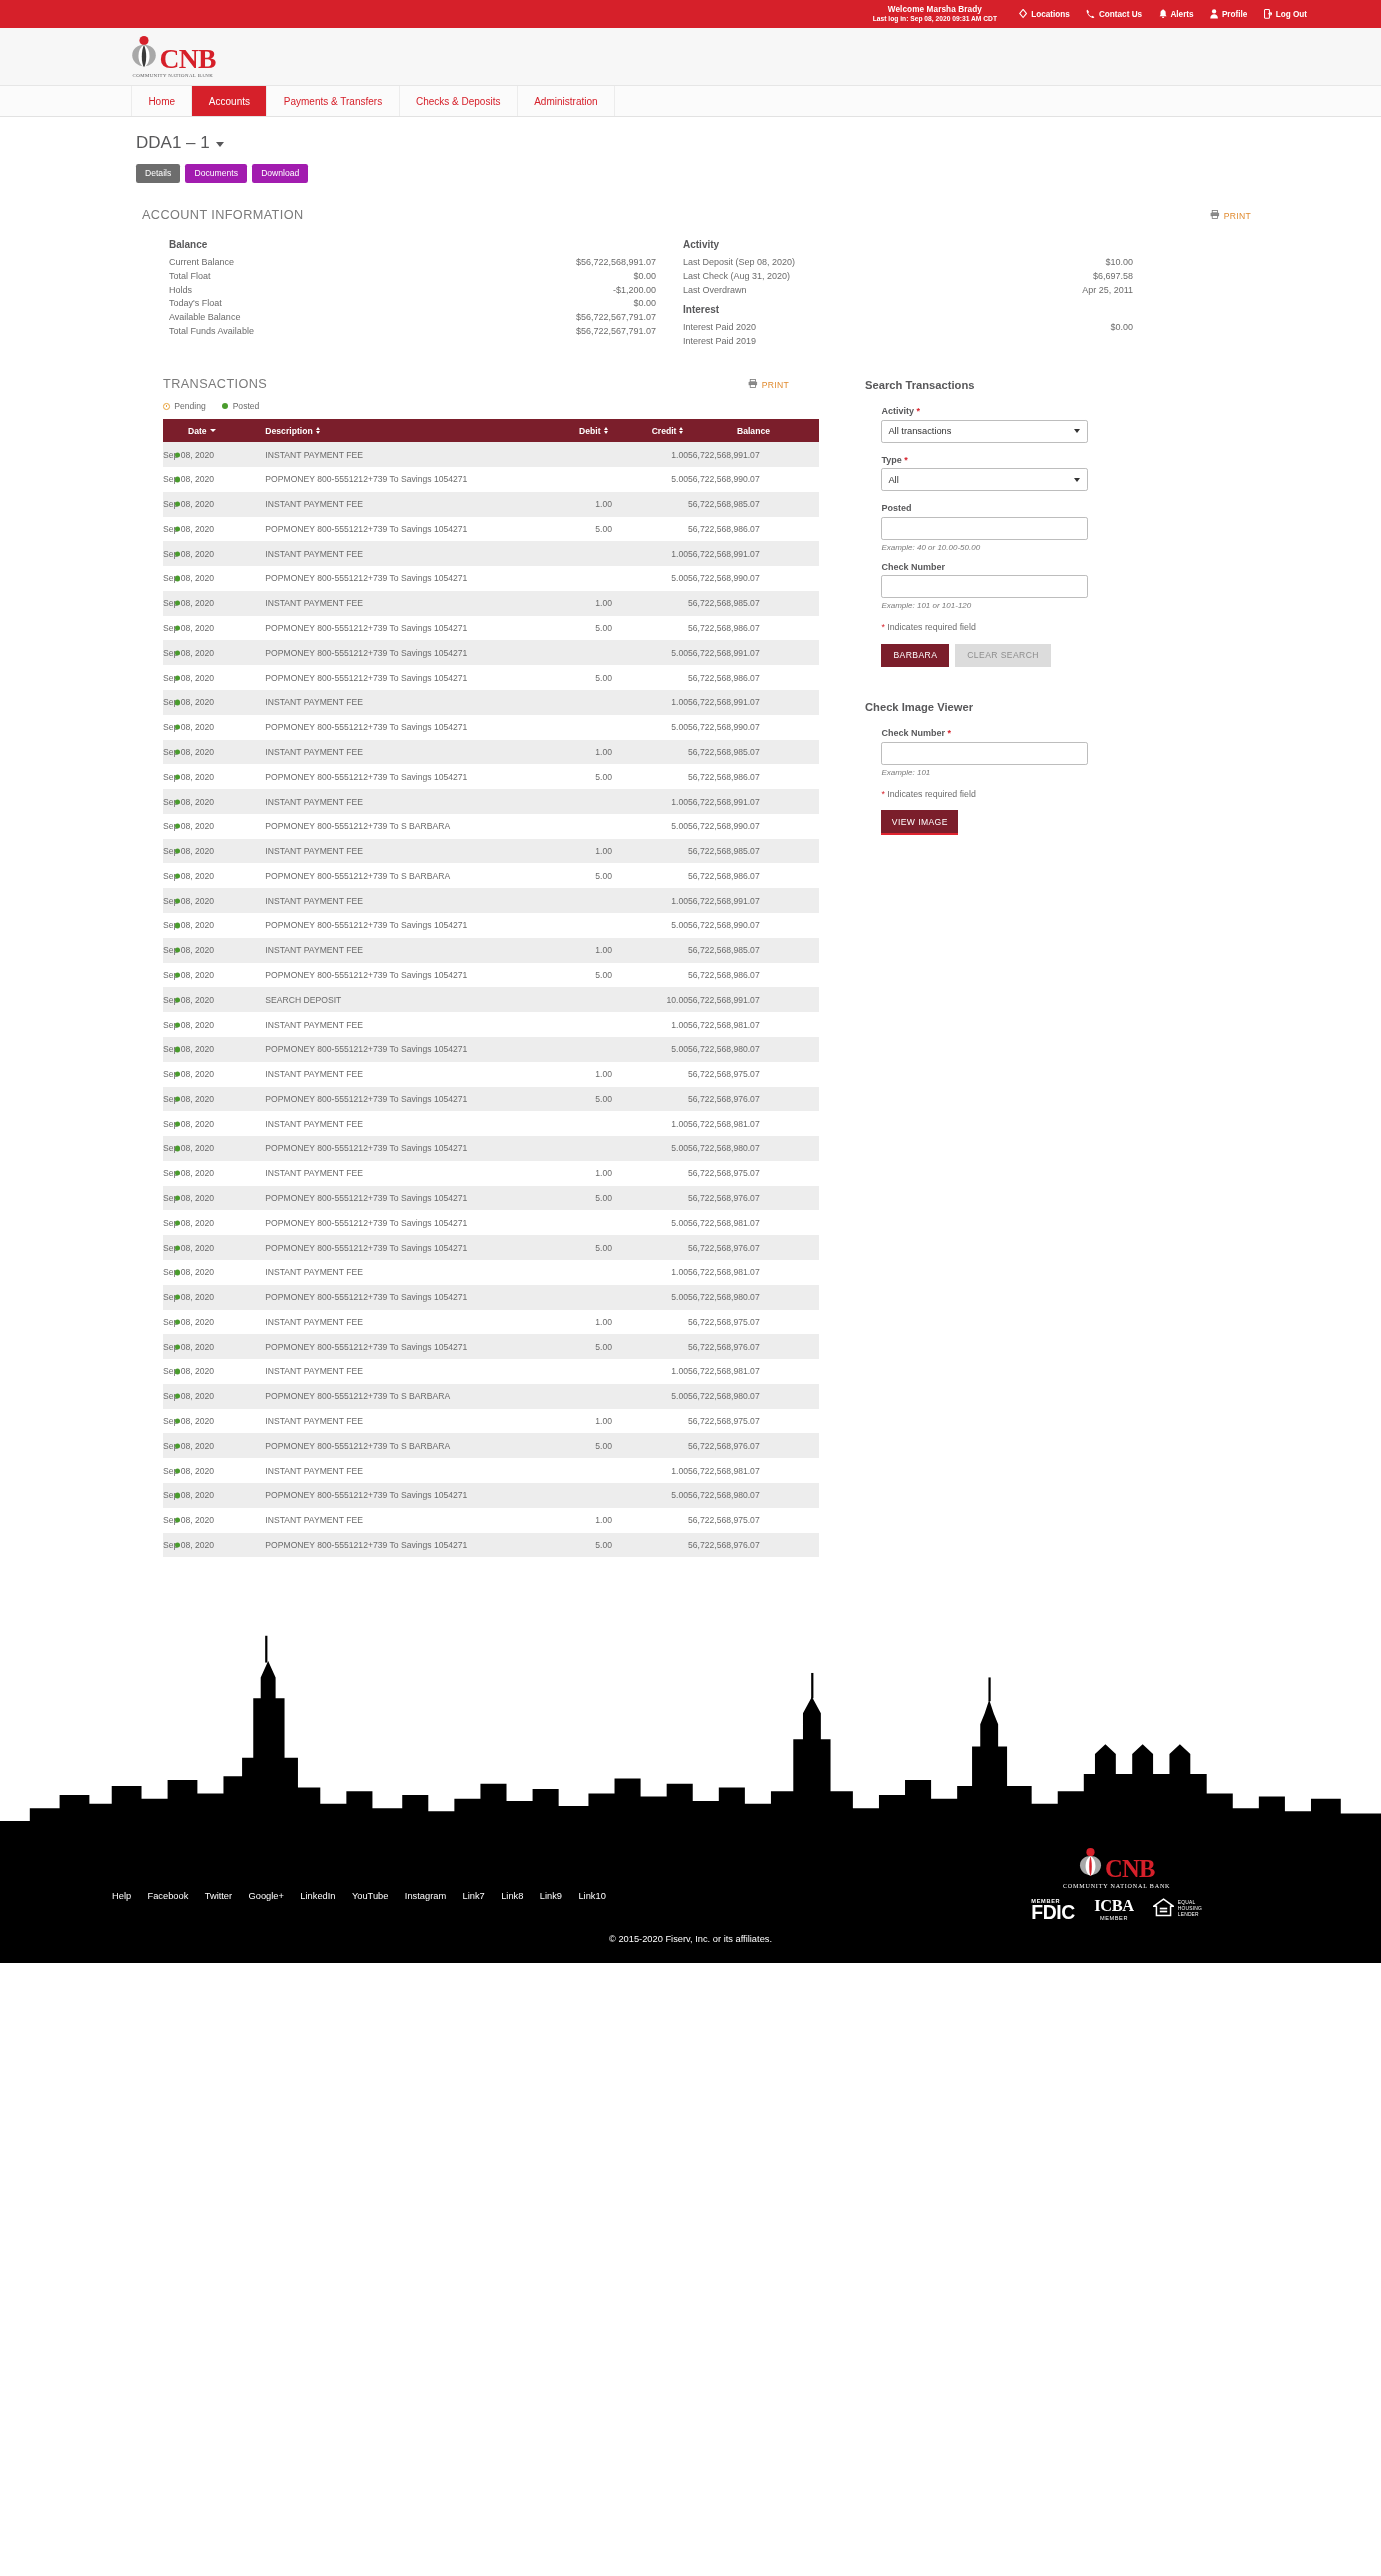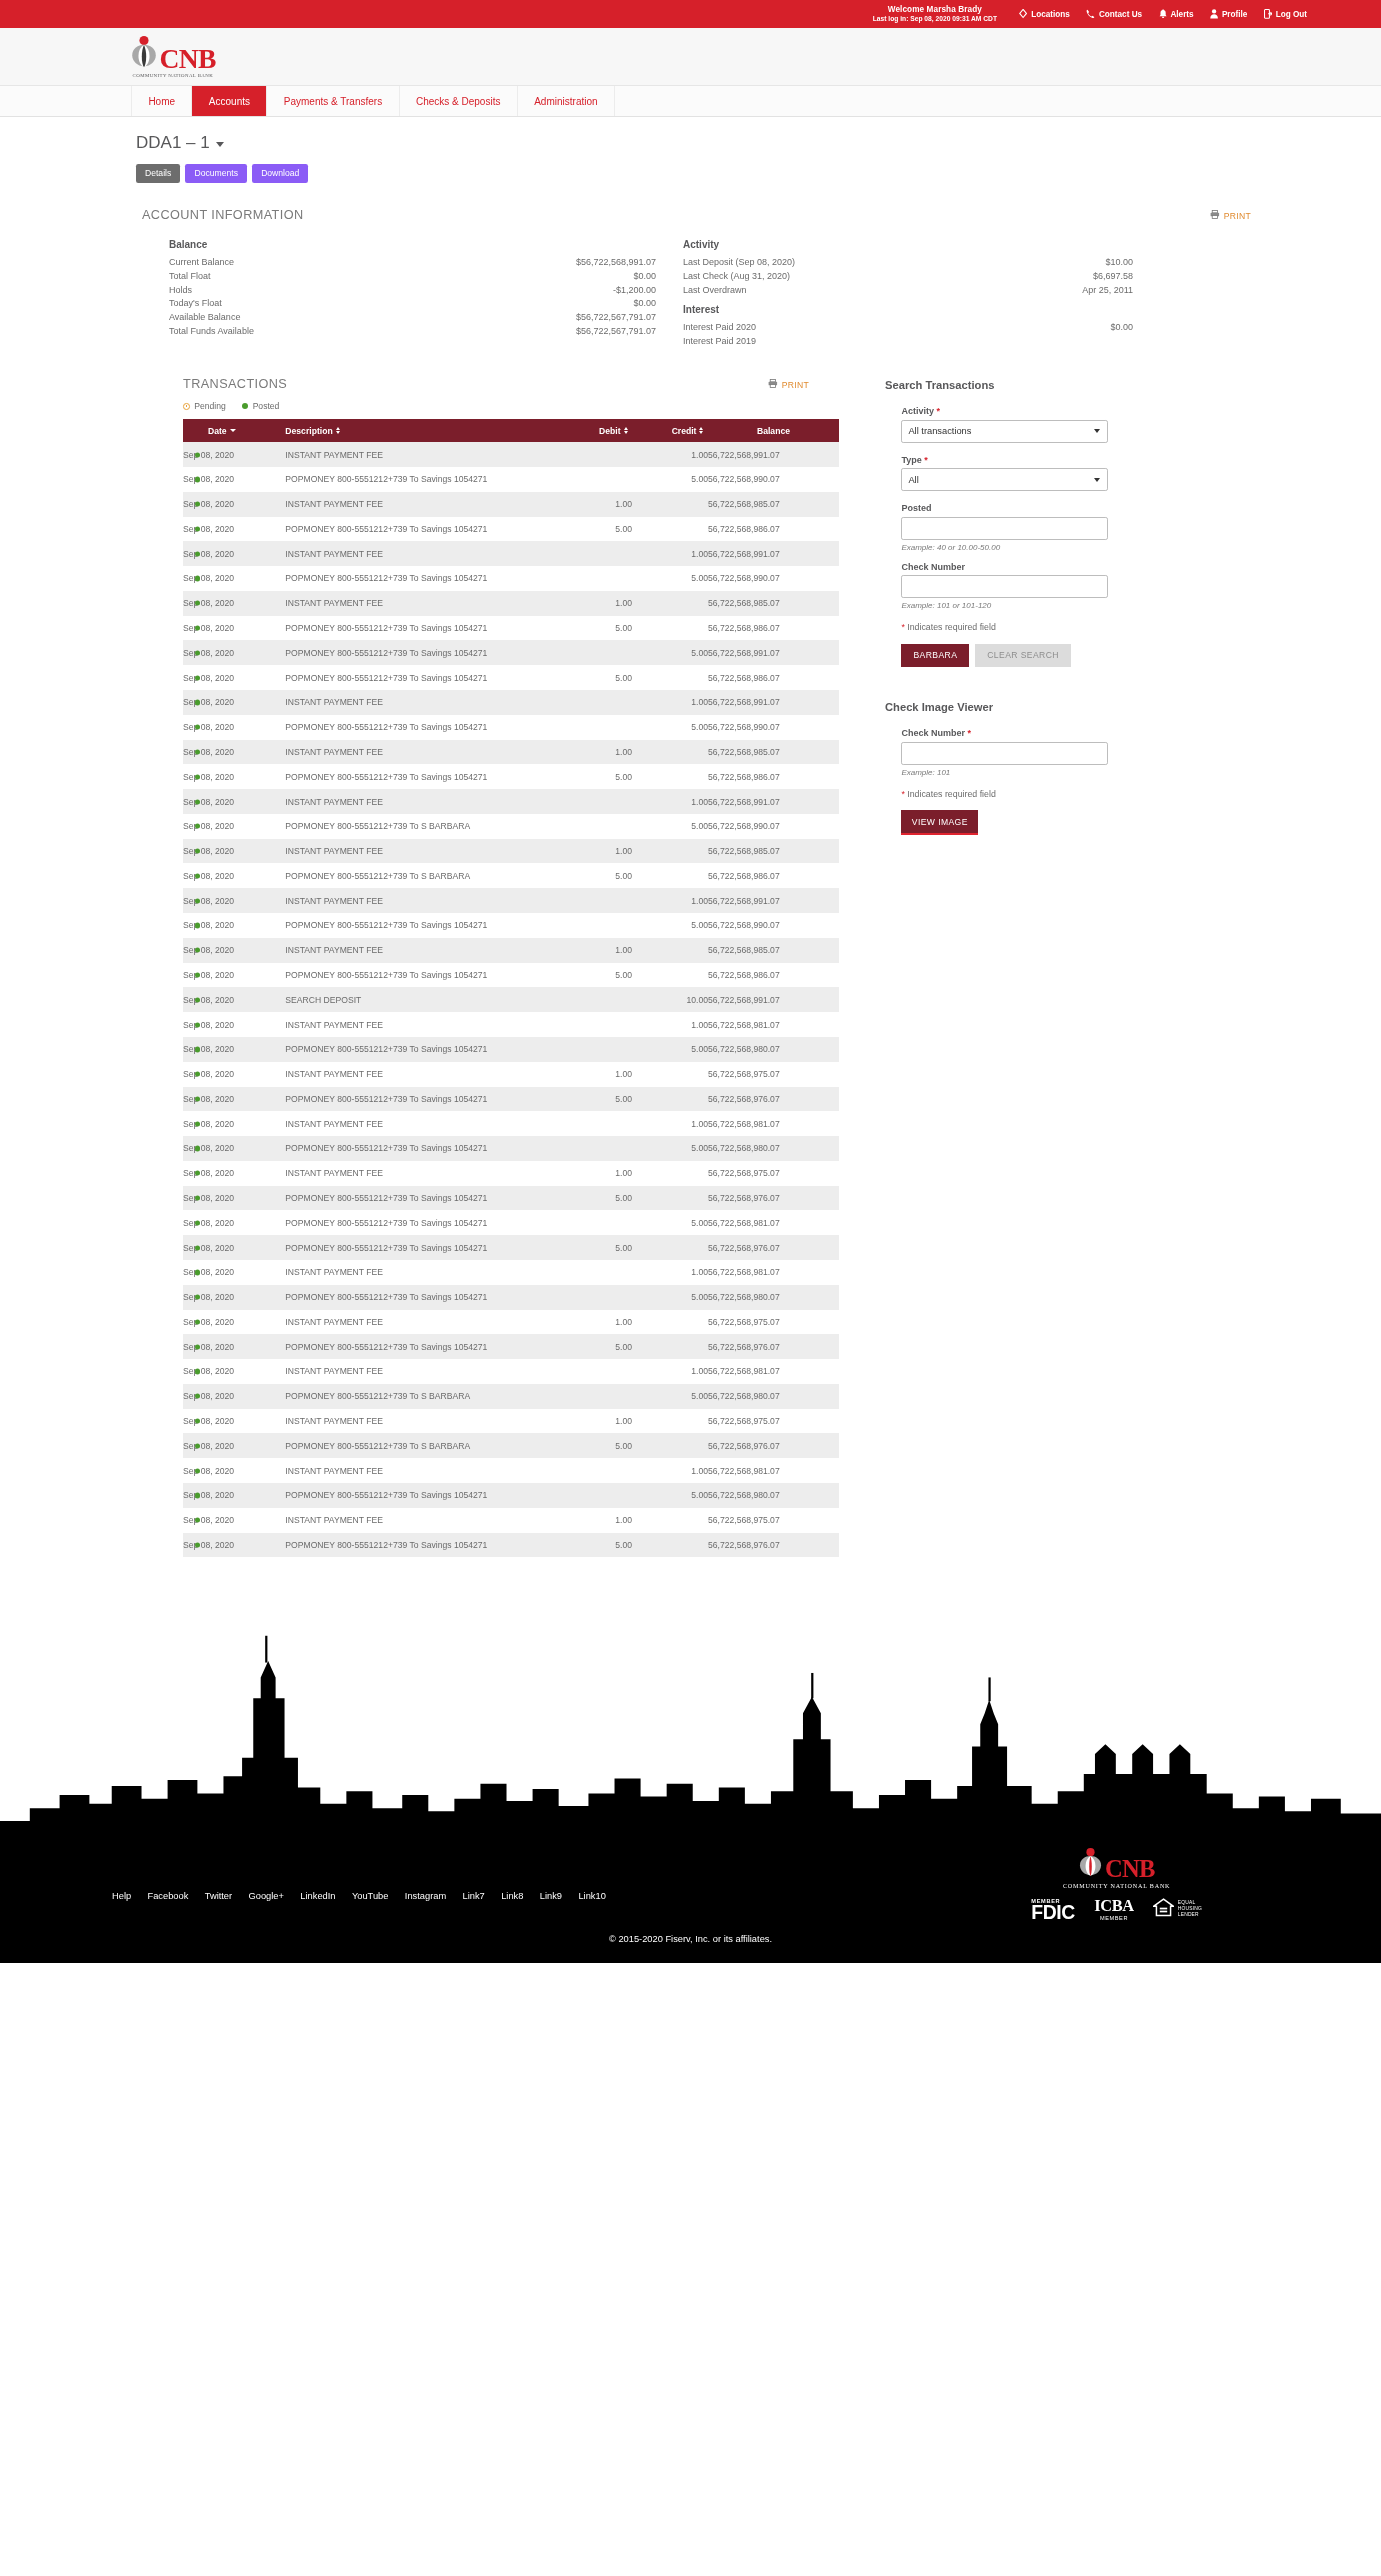--- a/index.html
+++ b/index.html
@@ -100,21 +100,21 @@
     border-top: 5.2px solid #58585a;
     margin-top: 3px; cursor: pointer;
   }
   .acct-btns { display: flex; gap: 5.2px; margin-top: 10.4px; }
   .pill {
     font-size: 8.6px; color: #fff; padding: 4.5px 9px 5.2px;
     border-radius: 2.2px; cursor: pointer; border: none;
     font-family: Liberation Sans, sans-serif;
   }
   .pill.grey { background: #6d6d6d; }
-  .pill.red { background: #8b5cf6; }
+  .pill.red { background: #a21caf; }
 
   
   .section-wrap { padding-left: 142px; padding-right: 130px; }
   .sec-title {
     font-size: 12.7px; color: #7a7a7a; letter-spacing: 0.4px;
     font-weight: normal; margin-top: 25px;
   }
   .sec-row { display: flex; align-items: flex-start; justify-content: space-between; }
   .print-link {
     display: flex; align-items: center; gap: 3.7px;
@@ -132,21 +132,21 @@
   }
   .info-h.mt { margin-top: 7.4px; }
   .info-line {
     display: flex; justify-content: space-between;
     font-size: 9px; color: #6b6b6b;
     padding: 1.9px 0 1.9px 27px;
   }
   .info-line .val { text-align: right; }
 
   
-  .tx-area { display: flex; gap: 0; margin-top: 4.5px; padding-left: 142px; margin-left: 20px; }
+  .tx-area { display: flex; gap: 0; margin-top: 4.5px; padding-left: 142px; }
   .tx-left { width: 656px; }
   .tx-right { width: 298px; padding-left: 67px; padding-top: 27px; }
 
   .legend { display: flex; gap: 16.4px; align-items: center; margin: 10.4px 0 7.4px 21px; }
   .legend-item { display: flex; align-items: center; gap: 4.5px; font-size: 8.6px; color: #6b6b6b; }
   .dot-pending {
     width: 6.7px; height: 6.7px; border-radius: 50%;
     border: 1.2px solid #e8a33d; position: relative;
   }
   .dot-pending::after {

